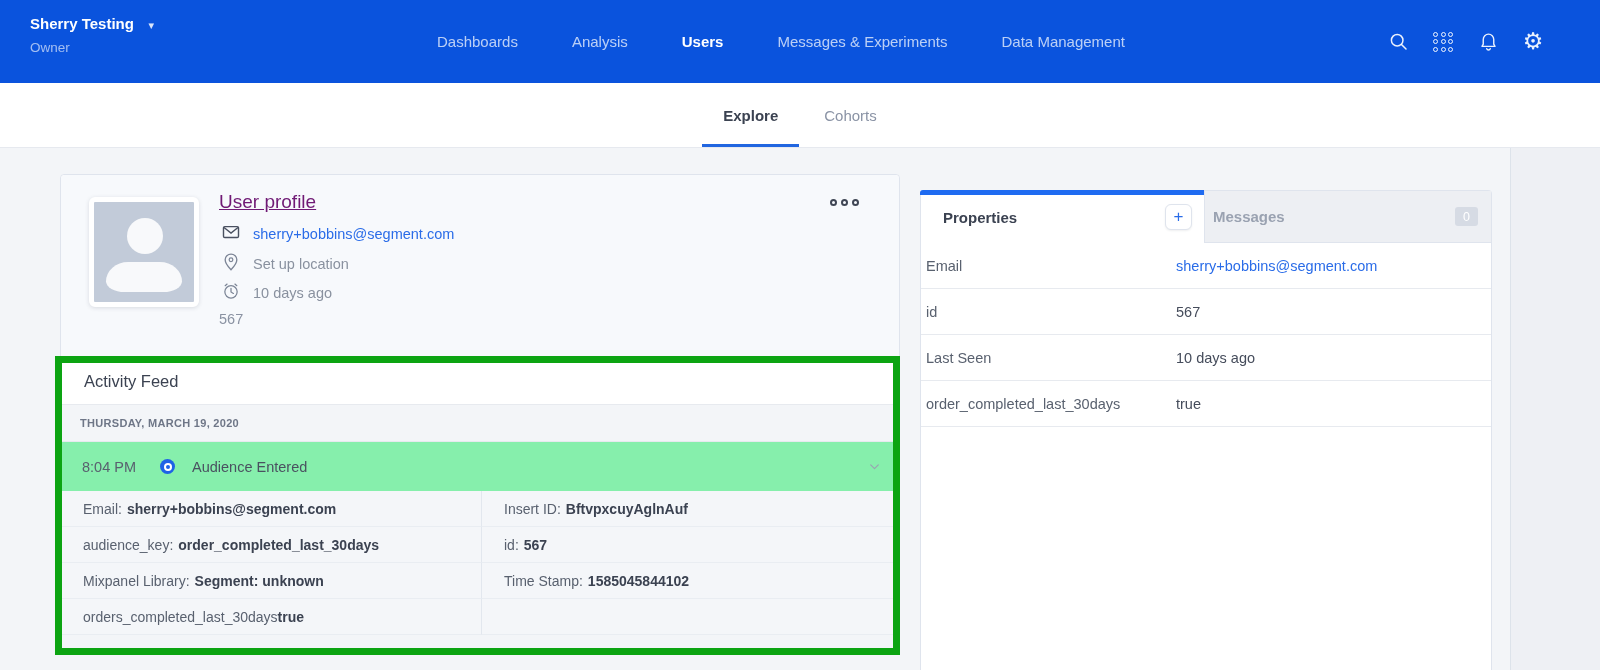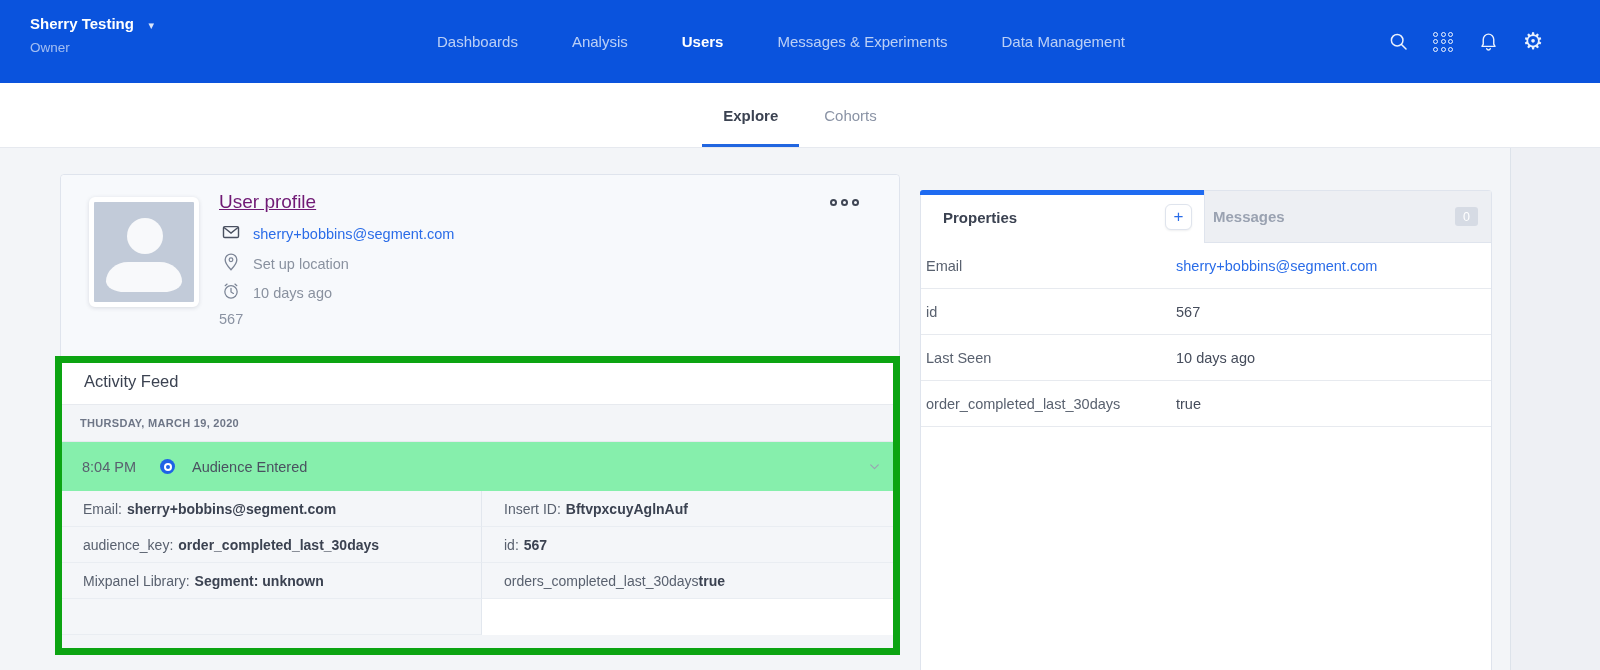--- a/index.html
+++ b/index.html
@@ -253,20 +253,24 @@
             <span class="d-value">order_completed_last_30days</span>
         </div>
         <div class="detail-cell">
           <span class="d-label">id:</span>
             <span class="d-value">567</span>
         </div>
         <div class="detail-cell">
           <span class="d-label">Mixpanel Library:</span>
             <span class="d-value">Segment: unknown</span>
         </div>
+        <div class="detail-cell">
+          <span class="d-label">Time Stamp:</span>
+            <span class="d-value">1585045844102</span>
+        </div>
         <div class="detail-cell no-gap">
           <span class="d-label">orders_completed_last_30days</span>
             <span class="d-value">true</span>
         </div>
         <div class="detail-cell"></div>
       </div>
     </div>
   </div>
 
   <div class="annotation-rect"></div>

